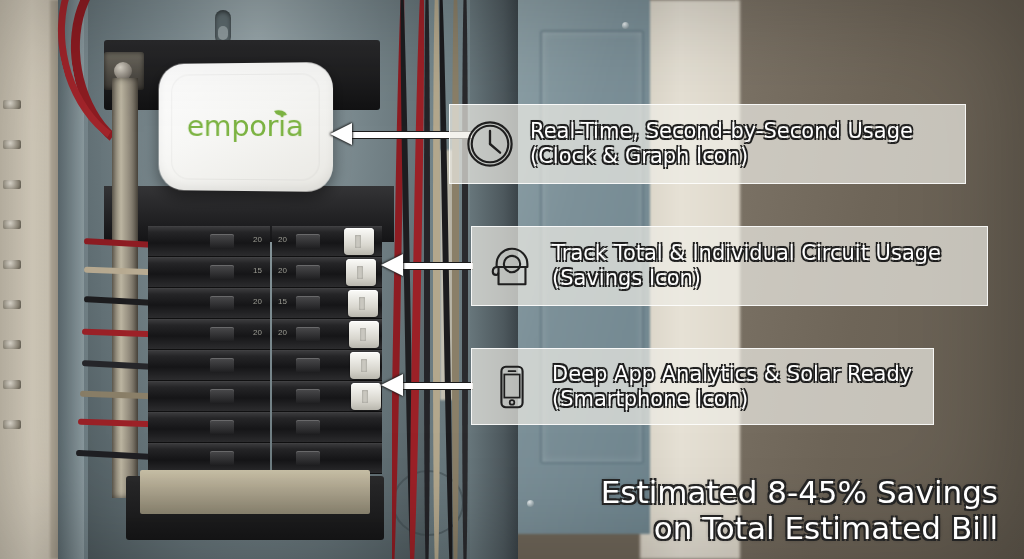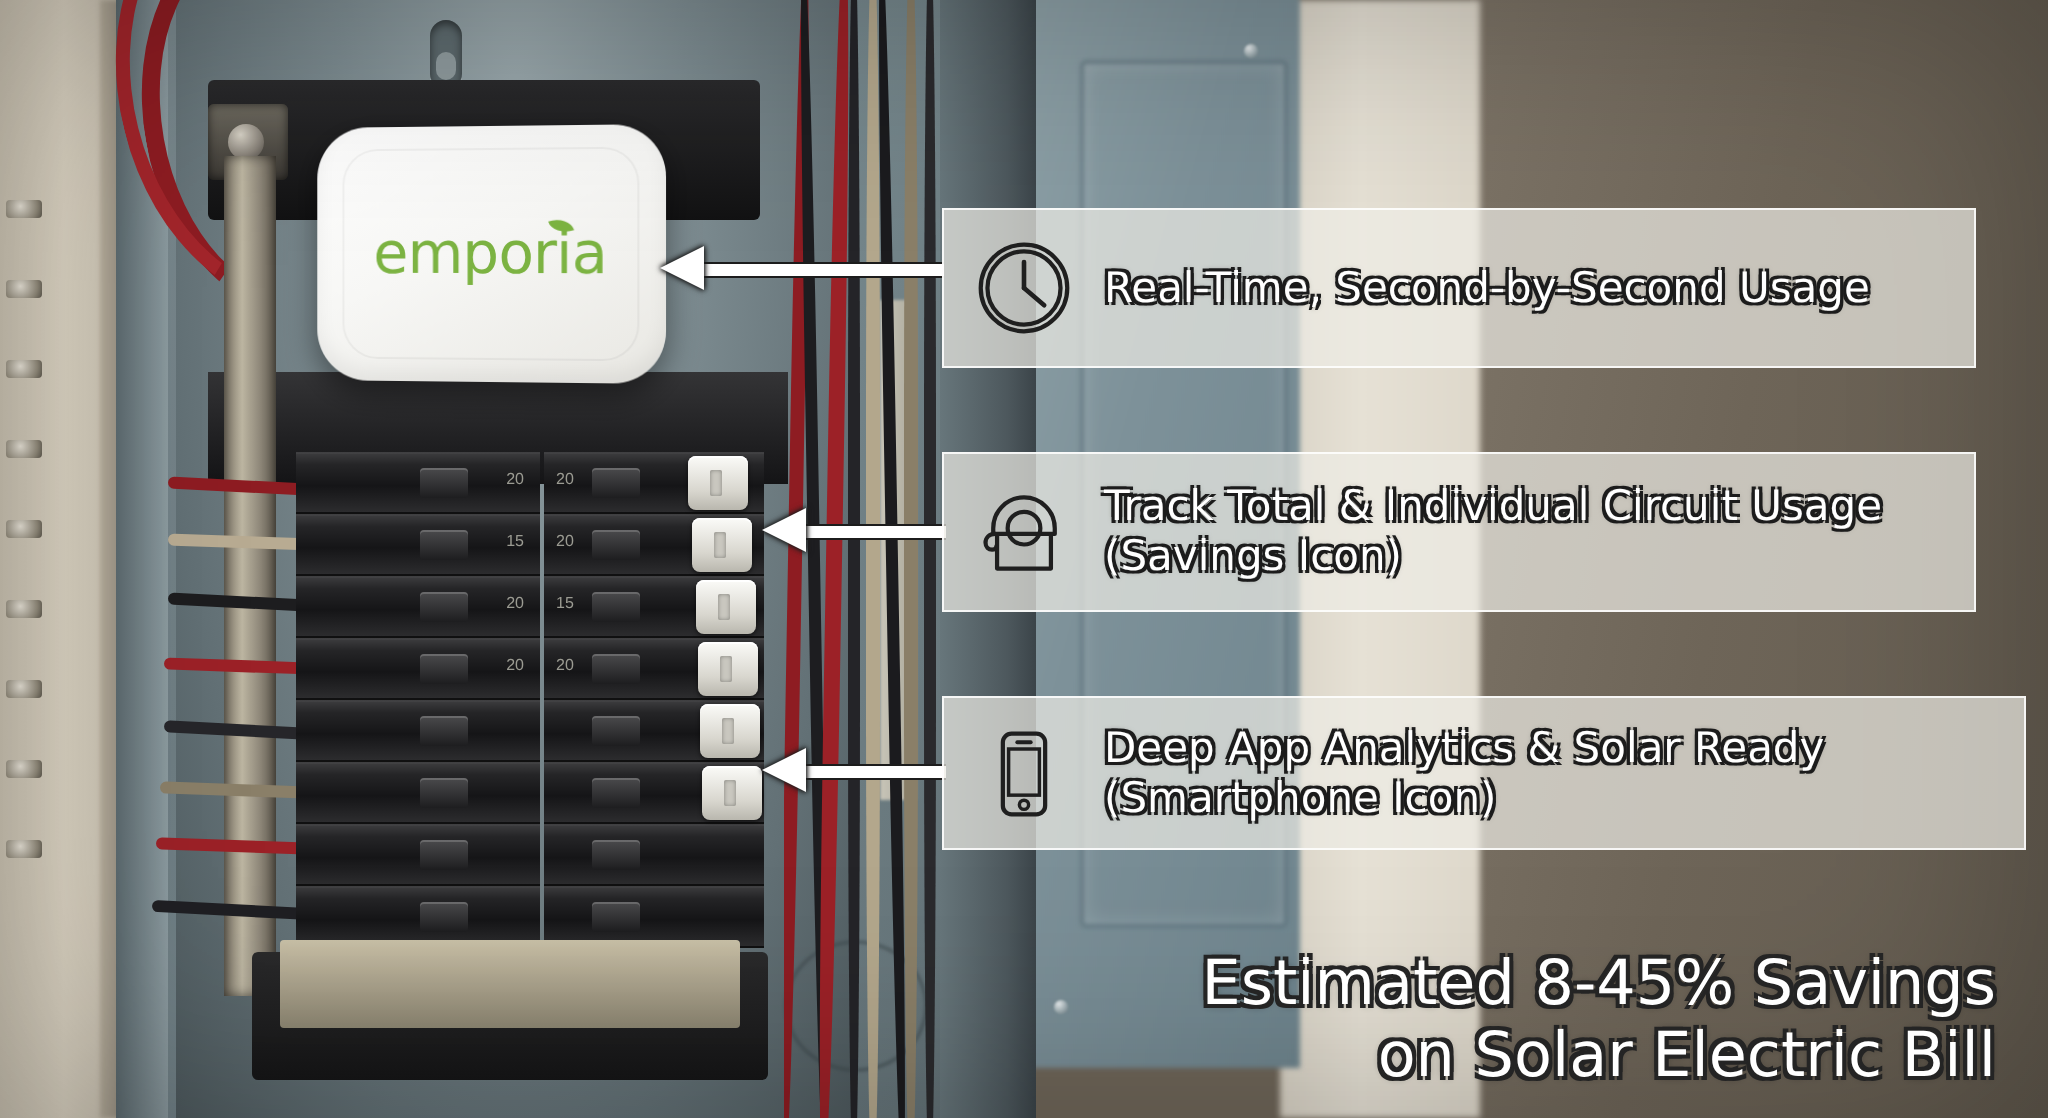--- a/index.html
+++ b/index.html
@@ -446,62 +446,63 @@
   </div>
   <div class="arrow" style="left:381px;top:258px;width:92px">
     <div class="shaft" style="width:72px"></div>
     <div class="head"></div>
   </div>
   <div class="arrow" style="left:381px;top:378px;width:92px">
     <div class="shaft" style="width:72px"></div>
     <div class="head"></div>
   </div>
 
-  <div class="callout" style="left:471px;top:104px;width:517px;height:80px">
+  <div class="callout" style="left:449px;top:104px;width:517px;height:80px">
     <div class="ico">
       <svg viewBox="0 0 52 52" width="50" height="50" aria-hidden="true">
         <circle cx="26" cy="26" r="22.5" fill="none" stroke="#1f1f1f" stroke-width="2.2"></circle>
         <circle cx="26" cy="26" r="19" fill="none" stroke="#1f1f1f" stroke-width="2.2"></circle>
         <line x1="26" y1="26" x2="26" y2="12.5" stroke="#1f1f1f" stroke-width="2.4" stroke-linecap="round"></line>
         <line x1="26" y1="26" x2="36.5" y2="35" stroke="#1f1f1f" stroke-width="2.4" stroke-linecap="round"></line>
       </svg>
     </div>
     <div class="txt">
       <span>Real-Time, Second-by-Second Usage</span>
+      <span class="l2">(Clock &amp; Graph Icon)</span>
     </div>
   </div>
 
   <div class="callout" style="left:471px;top:226px;width:517px;height:80px">
     <div class="ico">
       <svg viewBox="0 0 52 52" width="50" height="50" aria-hidden="true">
         <path d="M10 24a16 16 0 0 1 32 0v3H10z" fill="none" stroke="#1f1f1f" stroke-width="2.2" stroke-linejoin="round"></path>
         <path d="M12 27v18h28V27" fill="none" stroke="#1f1f1f" stroke-width="2.2" stroke-linejoin="round"></path>
         <circle cx="26" cy="24" r="8.5" fill="none" stroke="#1f1f1f" stroke-width="2.2"></circle>
         <path d="M11 27c-3.2 0-5 2-5 4.6 0 2.3 1.6 3.6 3.4 3.6 1.3 0 2.2-.7 2.2-1.7" fill="none" stroke="#1f1f1f" stroke-width="2.2" stroke-linecap="round"></path>
       </svg>
     </div>
     <div class="txt">
       <span>Track Total &amp; Individual Circuit Usage</span>
       <span class="l2">(Savings Icon)</span>
     </div>
   </div>
 
-  <div class="callout" style="left:471px;top:348px;width:542px;height:77px">
+  <div class="callout" style="left:471px;top:348px;width:463px;height:77px">
     <div class="ico">
       <svg viewBox="0 0 52 52" width="50" height="50" aria-hidden="true">
         <rect x="15" y="5" width="22" height="42" rx="4.5" ry="4.5" fill="none" stroke="#1f1f1f" stroke-width="2.2"></rect>
         <rect x="18" y="13" width="16" height="24" fill="none" stroke="#1f1f1f" stroke-width="1.8"></rect>
         <line x1="22.5" y1="9.5" x2="29.5" y2="9.5" stroke="#1f1f1f" stroke-width="2" stroke-linecap="round"></line>
         <circle cx="26" cy="42" r="2.4" fill="none" stroke="#1f1f1f" stroke-width="1.8"></circle>
       </svg>
     </div>
     <div class="txt">
       <span>Deep App Analytics &amp; Solar Ready</span>
       <span class="l2">(Smartphone Icon)</span>
     </div>
   </div>
 
   <div class="savings">
     <div>Estimated 8-45% Savings</div>
-    <div>on Solar Electric Bill</div>
+    <div>on Total Estimated Bill</div>
   </div>
 
 </div>
 
 </body></html>

